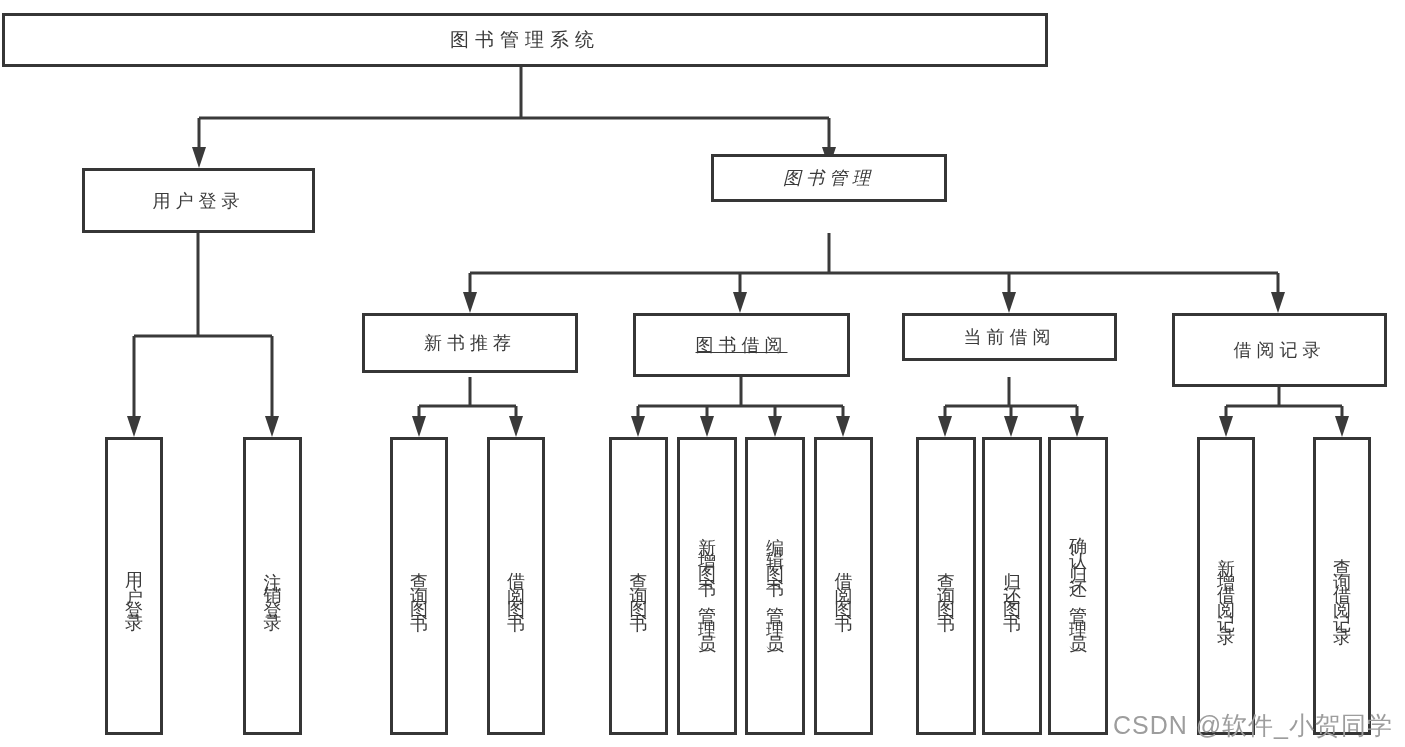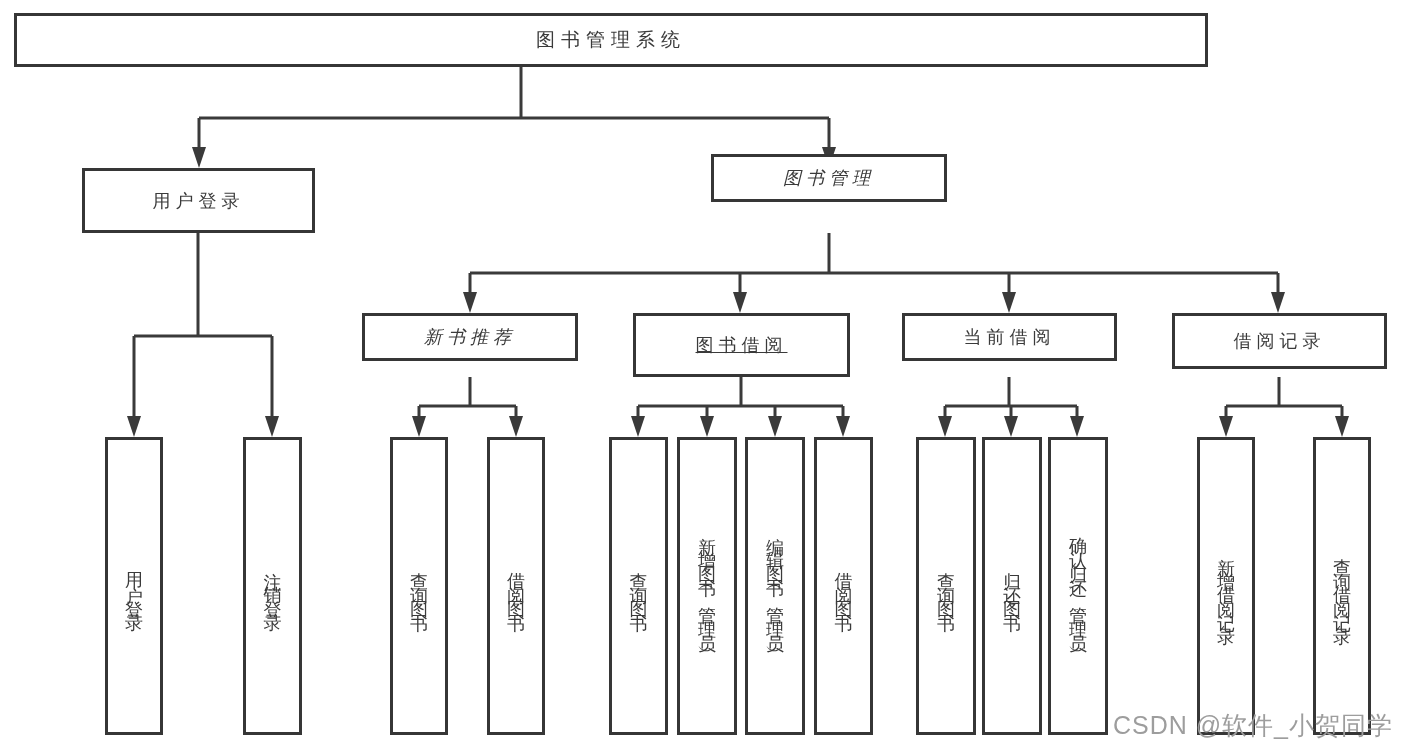--- a/index.html
+++ b/index.html
@@ -75,29 +75,29 @@
       <polygon points="768,416 782,416 775,437"></polygon>
       <polygon points="836,416 850,416 843,437"></polygon>
       <polygon points="938,416 952,416 945,437"></polygon>
       <polygon points="1004,416 1018,416 1011,437"></polygon>
       <polygon points="1070,416 1084,416 1077,437"></polygon>
       <polygon points="1219,416 1233,416 1226,437"></polygon>
       <polygon points="1335,416 1349,416 1342,437"></polygon>
     </g>
   </svg>
 
-  <div class="box root" style="left:14px;top:13px;width:1194px;height:54px;">图书管理系统</div>
+  <div class="box root" style="left:2px;top:13px;width:1046px;height:54px;">图书管理系统</div>
 
   <div class="box" style="left:82px;top:168px;width:233px;height:65px;">用户登录</div>
   <div class="box" style="left:711px;top:154px;width:236px;height:48px;font-style:italic;">图书管理</div>
 
-  <div class="box" style="left:362px;top:313px;width:216px;height:48px;font-style:italic;">新书推荐</div>
+  <div class="box" style="left:362px;top:313px;width:216px;height:60px;">新书推荐</div>
   <div class="box" style="left:633px;top:313px;width:217px;height:64px;text-decoration:underline;">图书借阅</div>
   <div class="box" style="left:902px;top:313px;width:215px;height:48px;">当前借阅</div>
-  <div class="box" style="left:1172px;top:313px;width:215px;height:56px;">借阅记录</div>
+  <div class="box" style="left:1172px;top:313px;width:215px;height:74px;">借阅记录</div>
 
   <div class="box leaf" style="left:105px;top:437px;width:58px;height:298px;">用户登录</div>
   <div class="box leaf" style="left:243px;top:437px;width:59px;height:298px;">注销登录</div>
 
   <div class="box leaf" style="left:390px;top:437px;width:58px;height:298px;">查询图书</div>
   <div class="box leaf" style="left:487px;top:437px;width:58px;height:298px;">借阅图书</div>
 
   <div class="box leaf" style="left:609px;top:437px;width:59px;height:298px;">查询图书</div>
   <div class="box leaf" style="left:677px;top:437px;width:60px;height:298px;">新增图书（管理员）</div>
   <div class="box leaf" style="left:745px;top:437px;width:60px;height:298px;">编辑图书（管理员）</div>

